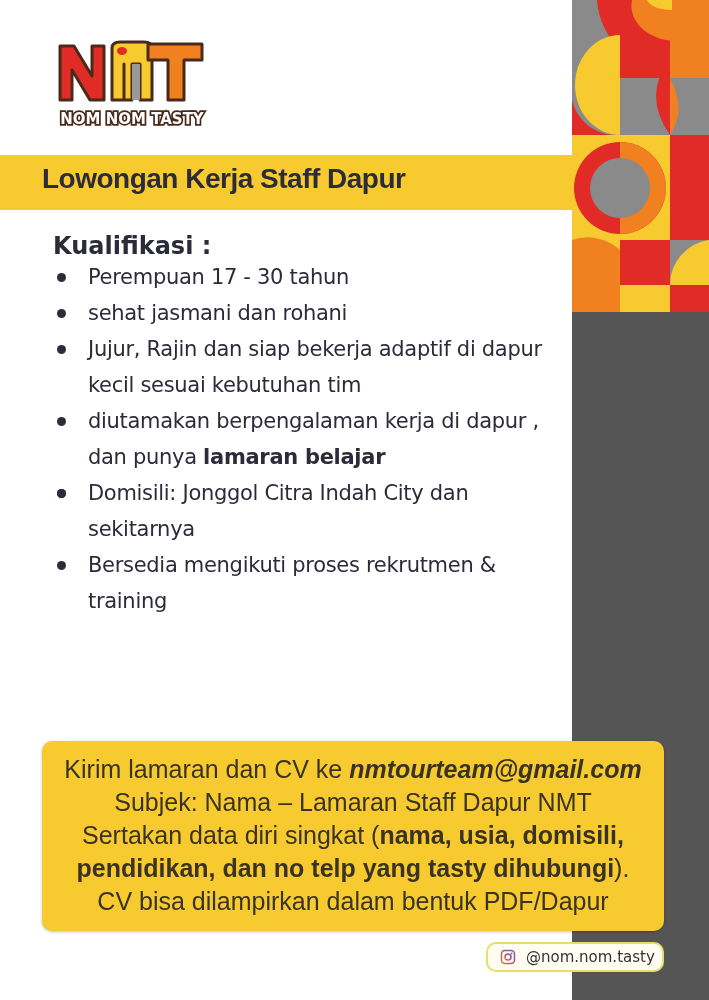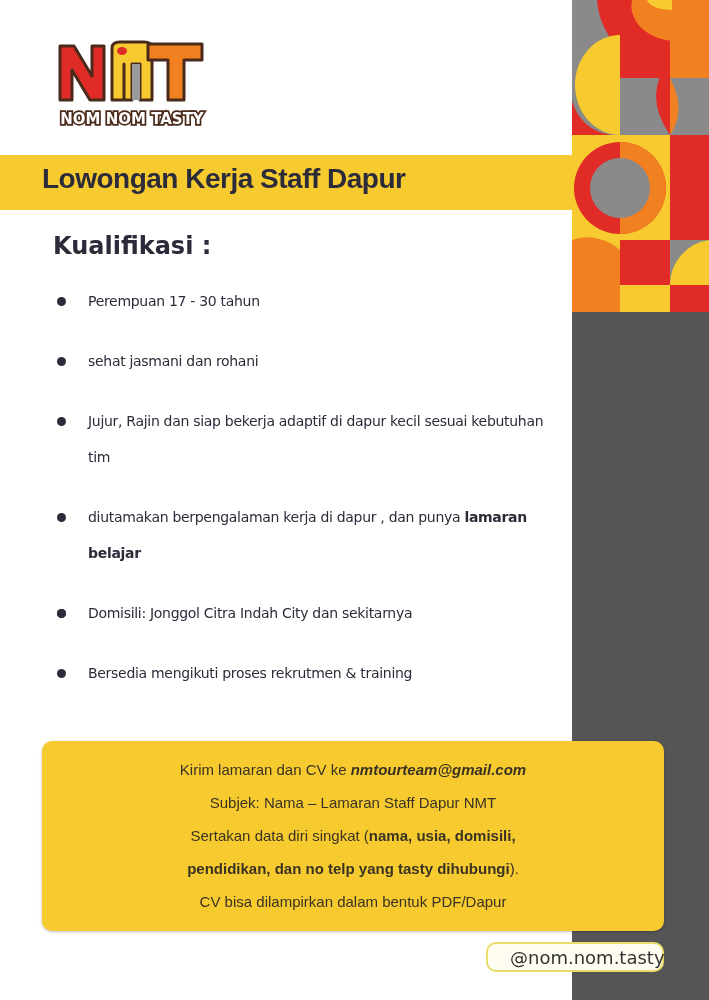--- a/index.html
+++ b/index.html
@@ -34,49 +34,49 @@
       position: absolute; left: 53px; top: 232px;
       font-family: "DejaVu Sans", sans-serif; font-weight: bold; font-size: 24px;
       color: #2c2b3a;
     }
     .qual-list {
       position: absolute; left: 53px; top: 259px; width: 510px;
       margin: 0; padding: 0; list-style: none;
     }
     .qual-list li {
       position: relative; padding-left: 35px;
-      font-family: "DejaVu Sans", sans-serif; font-size: 14px; line-height: 36px;
-      color: #2c2b3a; letter-spacing: -0.3px; margin-top: 24px;
+      font-family: "DejaVu Sans", sans-serif; font-size: 21px; line-height: 36px;
+      color: #2c2b3a; letter-spacing: -0.3px;
     }
     .qual-list li .bullet {
       position: absolute; left: 4px; top: 14px; width: 9px; height: 9px;
       border-radius: 50%; background: #2c2b3a;
     }
     .qual-list li b { font-weight: bold; }
     .contact-box {
       position: absolute; left: 42px; top: 741px; width: 622px; height: 190px;
       background: #f7cb2f; border-radius: 10px;
       box-shadow: 0 1px 3px rgba(0,0,0,0.25);
       box-sizing: border-box; padding: 12px 10px 0 10px;
       text-align: center;
-      font-family: "Liberation Sans", sans-serif; font-size: 15px; line-height: 33px;
+      font-family: "Liberation Sans", sans-serif; font-size: 25px; line-height: 33px;
       color: #3a3324;
     }
     .contact-box .line { display: block; white-space: nowrap; }
     .contact-box .email { font-weight: bold; font-style: italic; }
     .contact-box b { font-weight: bold; }
     .ig-badge {
       position: absolute; left: 486px; top: 942px; width: 178px; height: 30px;
       border: 2px solid #e8dc6a; border-radius: 10px; background: #fffdf2;
       box-sizing: border-box;
       display: flex; align-items: center; padding-left: 12px;
     }
     .ig-badge .ig-icon { width: 16px; height: 16px; margin-right: 10px; }
     .ig-badge .handle {
-      font-family: "DejaVu Sans", sans-serif; font-size: 18px; color: #333333;
+      font-family: "DejaVu Sans", sans-serif; font-size: 15px; color: #333333;
     }
   </style>
 </head>
 <body>
 
 <div class="right-panel"></div>
 
 <div class="pattern">
   <svg width="137" height="312" viewBox="0 0 137 312">
     <rect x="0" y="0" width="137" height="312" fill="#8a8a8a"></rect>

